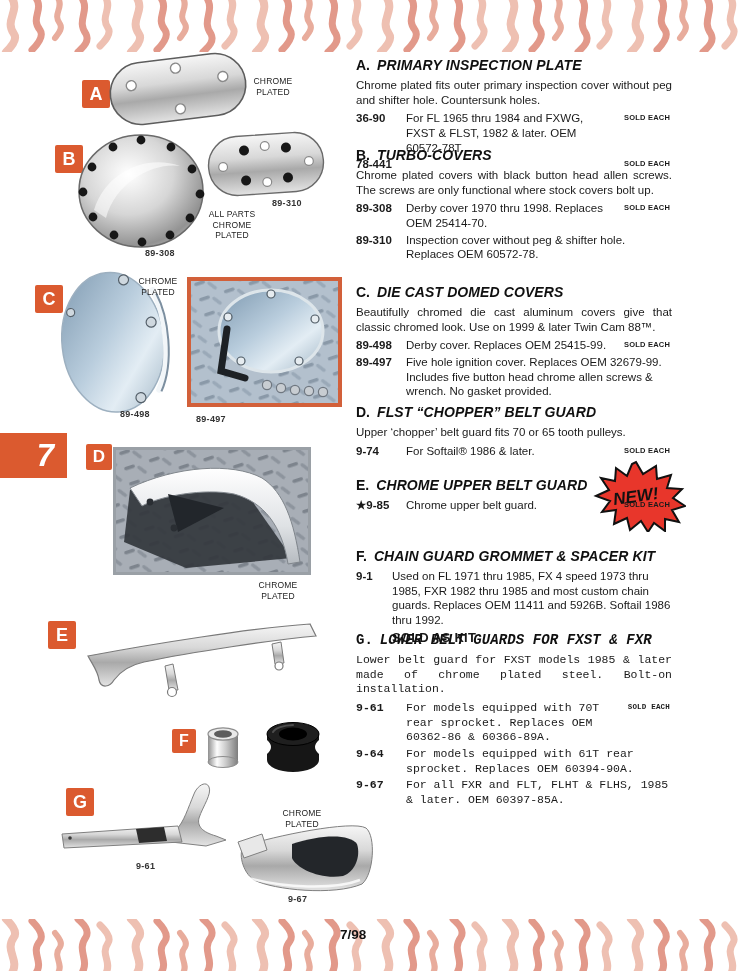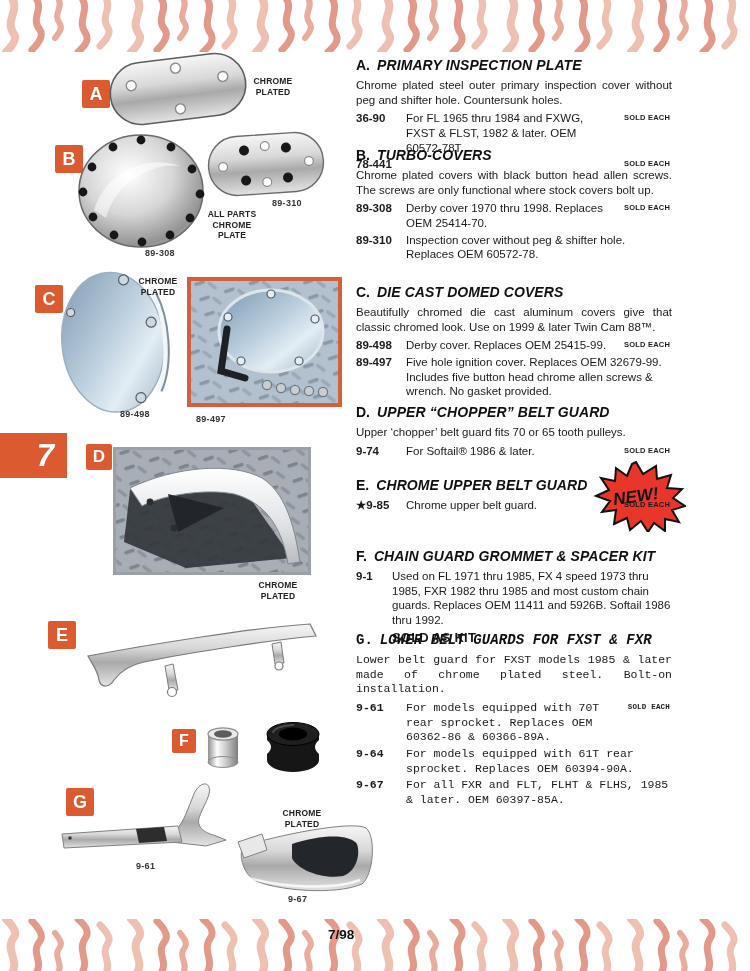--- a/index.html
+++ b/index.html
@@ -16,21 +16,21 @@
   .badge{position:absolute;width:28px;height:28px;background:#DB5A2F;color:#fff;
          font-weight:bold;font-size:18px;display:flex;align-items:center;justify-content:center;
          border-radius:2px;}
   .badge.small{width:24px;height:24px;font-size:16px;}
   .badge.mid{width:26px;height:26px;font-size:17px;}
   #chapter-tab{position:absolute;left:0;top:433px;width:67px;height:45px;background:#DB5A2F;
          color:#fff;font-weight:bold;font-style:italic;font-size:31px;display:flex;
          align-items:center;justify-content:flex-end;padding-right:13px;box-sizing:border-box;}
 
   
-  .caption{position:absolute;font-size:8.5px;font-weight:bold;color:#222;text-align:center;
+  .caption{position:absolute;font-size:8.5px;font-weight:normal;color:#222;text-align:center;
            line-height:1.25;letter-spacing:.2px;}
   .skulab{position:absolute;font-size:9px;font-weight:bold;color:#333;letter-spacing:.3px;}
 
   
   .section{position:absolute;left:356px;width:316px;}
   .sec-head{font-size:14px;font-weight:bold;color:#101010;margin:0 0 5px 0;white-space:nowrap;}
   .sec-head .letter{font-style:normal;margin-right:7px;}
   .sec-head .title{font-style:italic;letter-spacing:.1px;}
   .sec-desc{font-size:11.5px;line-height:1.27;text-align:justify;margin:0 0 4px 0;color:#1a1a1a;}
   .item{position:relative;display:flex;font-size:11.5px;line-height:1.28;margin-bottom:2px;}
@@ -38,21 +38,21 @@
   .item .txt{flex:1;}
   .item.has-note .txt{padding-right:64px;}
   .item .note{position:absolute;right:2px;top:2px;font-size:7.5px;font-weight:bold;letter-spacing:.2px;}
   .note-block{font-size:13px;font-weight:bold;margin-top:2px;letter-spacing:.2px;}
 
   
   .photo-c{position:absolute;left:187px;top:277px;border:4px solid #D2603A;}
   .photo-d{position:absolute;left:113px;top:447px;border:3px solid #9aa0a6;}
 
   
-  #page-number{position:absolute;left:328px;top:927px;font-size:13.5px;font-weight:bold;
+  #page-number{position:absolute;left:340px;top:927px;font-size:13.5px;font-weight:bold;
                color:#111;z-index:5;}
 </style>
 </head>
 <body>
 
 <div id="page">
 
   <svg width="0" height="0" style="position:absolute" aria-hidden="true">
     <defs>
       <linearGradient id="chromeV" x1="0" y1="0" x2="0" y2="1">
@@ -173,21 +173,21 @@
         <circle cx="80" cy="46" r="5"></circle>
     </g>
     <g fill="#fff" stroke="#8a8a8a" stroke-width="1.2">
       <circle cx="59" cy="13" r="4.4"></circle>
         <circle cx="59" cy="49" r="4.4"></circle>
       <circle cx="16" cy="31" r="4.4"></circle>
         <circle cx="102" cy="31" r="4.4"></circle>
     </g>
   </svg>
   <div class="skulab" style="left:272px;top:198px;">89-310</div>
-  <div class="caption" style="left:202px;top:209px;width:60px;">ALL PARTS CHROME PLATE</div>
+  <div class="caption" style="left:202px;top:209px;width:60px;">ALL PARTS CHROME PLATED</div>
 
   <svg class="abs" style="left:58px;top:268px;transform:rotate(-6deg);" width="115" height="148" viewBox="0 0 115 148">
     <ellipse cx="55" cy="74" rx="51" ry="70" fill="url(#domeG)" stroke="#9db0c0" stroke-width="1.5"></ellipse>
     <path d="M100,26 C110,50 112,100 96,126" fill="none" stroke="#f2f6f9" stroke-width="6" stroke-linecap="round"></path>
     <path d="M103,30 C113,54 114,100 98,128" fill="none" stroke="#7c8fa0" stroke-width="2"></path>
     <g fill="#cfd8df" stroke="#55606a" stroke-width="1.2">
       <circle cx="72" cy="13" r="5"></circle>
         <circle cx="95" cy="58" r="5"></circle>
         <circle cx="77" cy="132" r="5"></circle>
         <circle cx="16" cy="40" r="4"></circle>
@@ -270,21 +270,21 @@
 
   <svg class="abs" style="left:586px;top:460px;" width="100" height="72" viewBox="0 0 100 72">
     <polygon points="50,2 57,14 70,6 71,19 85,15 81,28 96,29 87,38 99,46 86,50 93,62 79,59 79,71 68,63 62,72 55,61 44,70 41,58 28,64 30,50 16,52 24,41 10,36 23,30 15,18 29,21 30,8 41,16 46,4" fill="#E8362B" stroke="#111" stroke-width="2"></polygon>
     <text x="50" y="42" text-anchor="middle" font-family="Liberation Sans, sans-serif" font-size="17" font-weight="bold" font-style="italic" fill="#111" transform="rotate(-8 50 38)">NEW!</text>
   </svg>
 
   <div class="section" style="top:57px;">
     <h2 class="sec-head">
       <span class="letter">A.</span><span class="title">PRIMARY INSPECTION PLATE</span>
     </h2>
-    <p class="sec-desc">Chrome plated steel outer primary inspection cover without peg and shifter hole. Countersunk holes.</p>
+    <p class="sec-desc">Chrome plated fits outer primary inspection cover without peg and shifter hole. Countersunk holes.</p>
     <div class="item has-note">
       <span class="sku">36-90</span>
       <span class="txt">For FL 1965 thru 1984 and FXWG, FXST &amp; FLST, 1982 &amp; later. OEM 60572-78T.</span>
       <span class="note">SOLD EACH</span>
     </div>
     <div class="item has-note">
       <span class="sku">78-441</span>
       <span class="note">SOLD EACH</span>
     </div>
   </div>
@@ -316,21 +316,21 @@
       <span class="note">SOLD EACH</span>
     </div>
     <div class="item">
       <span class="sku">89-497</span>
       <span class="txt">Five hole ignition cover. Replaces OEM 32679-99. Includes five button head chrome allen screws &amp; wrench. No gasket provided.</span>
     </div>
   </div>
 
   <div class="section" style="top:404px;">
     <h2 class="sec-head">
-      <span class="letter">D.</span><span class="title">UPPER “CHOPPER” BELT GUARD</span>
+      <span class="letter">D.</span><span class="title">FLST “CHOPPER” BELT GUARD</span>
     </h2>
     <p class="sec-desc" style="text-align:left;">Upper ‘chopper’ belt guard fits 70 or 65 tooth pulleys.</p>
     <div class="item has-note">
       <span class="sku">9-74</span>
       <span class="txt">For Softail® 1986 &amp; later.</span>
       <span class="note">SOLD EACH</span>
     </div>
   </div>
 
   <div class="section" style="top:477px;">

